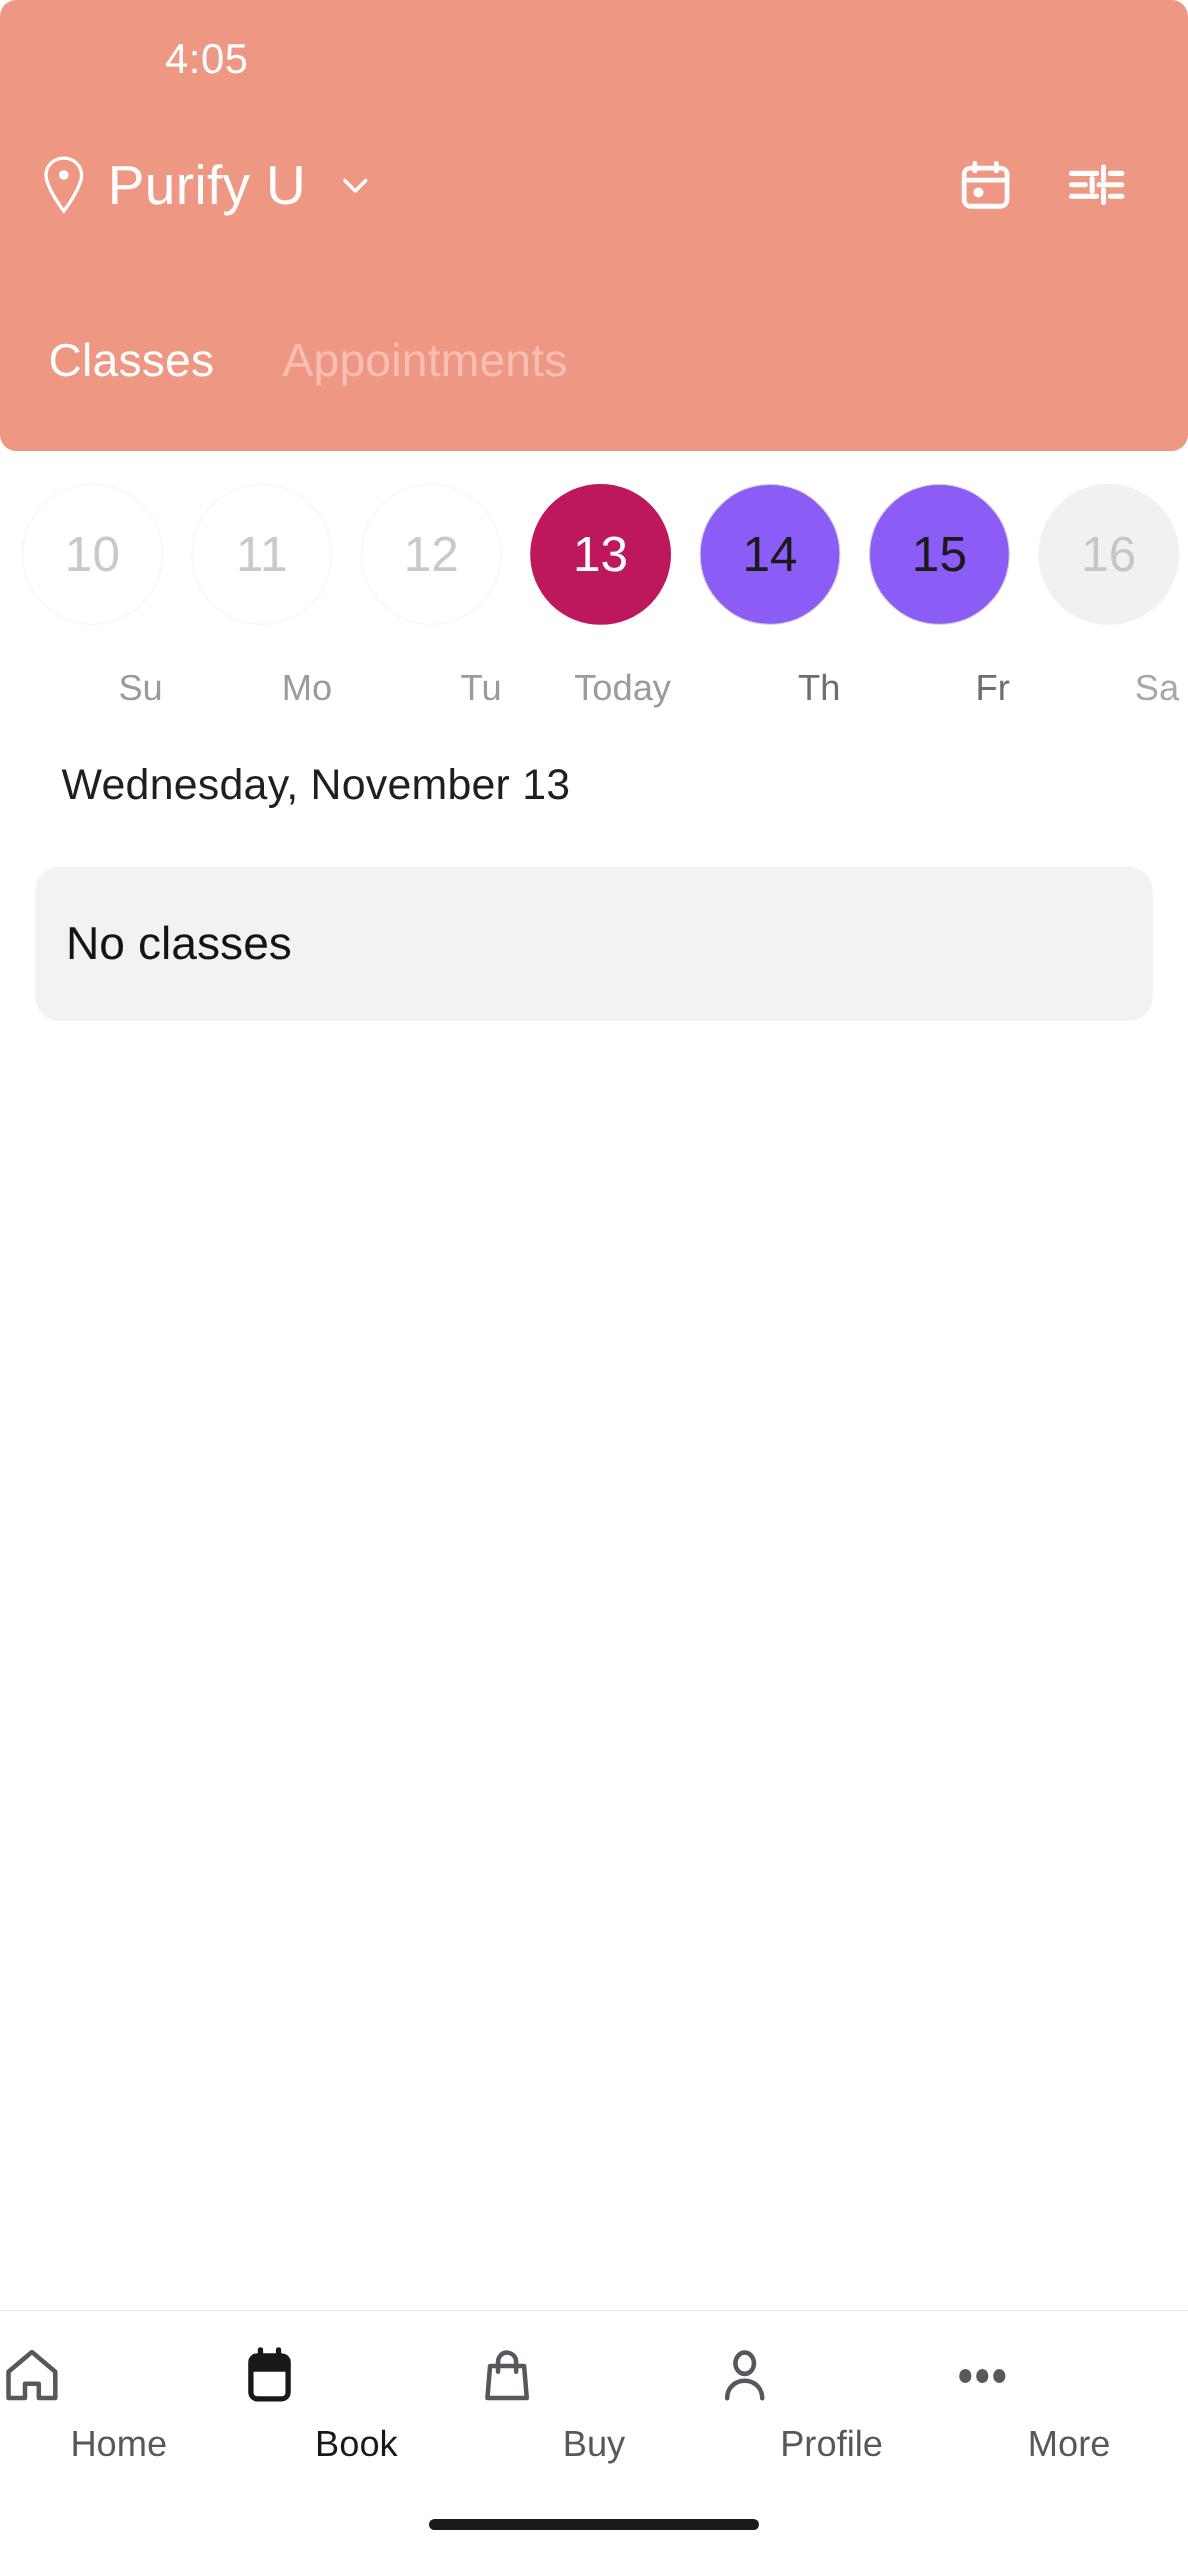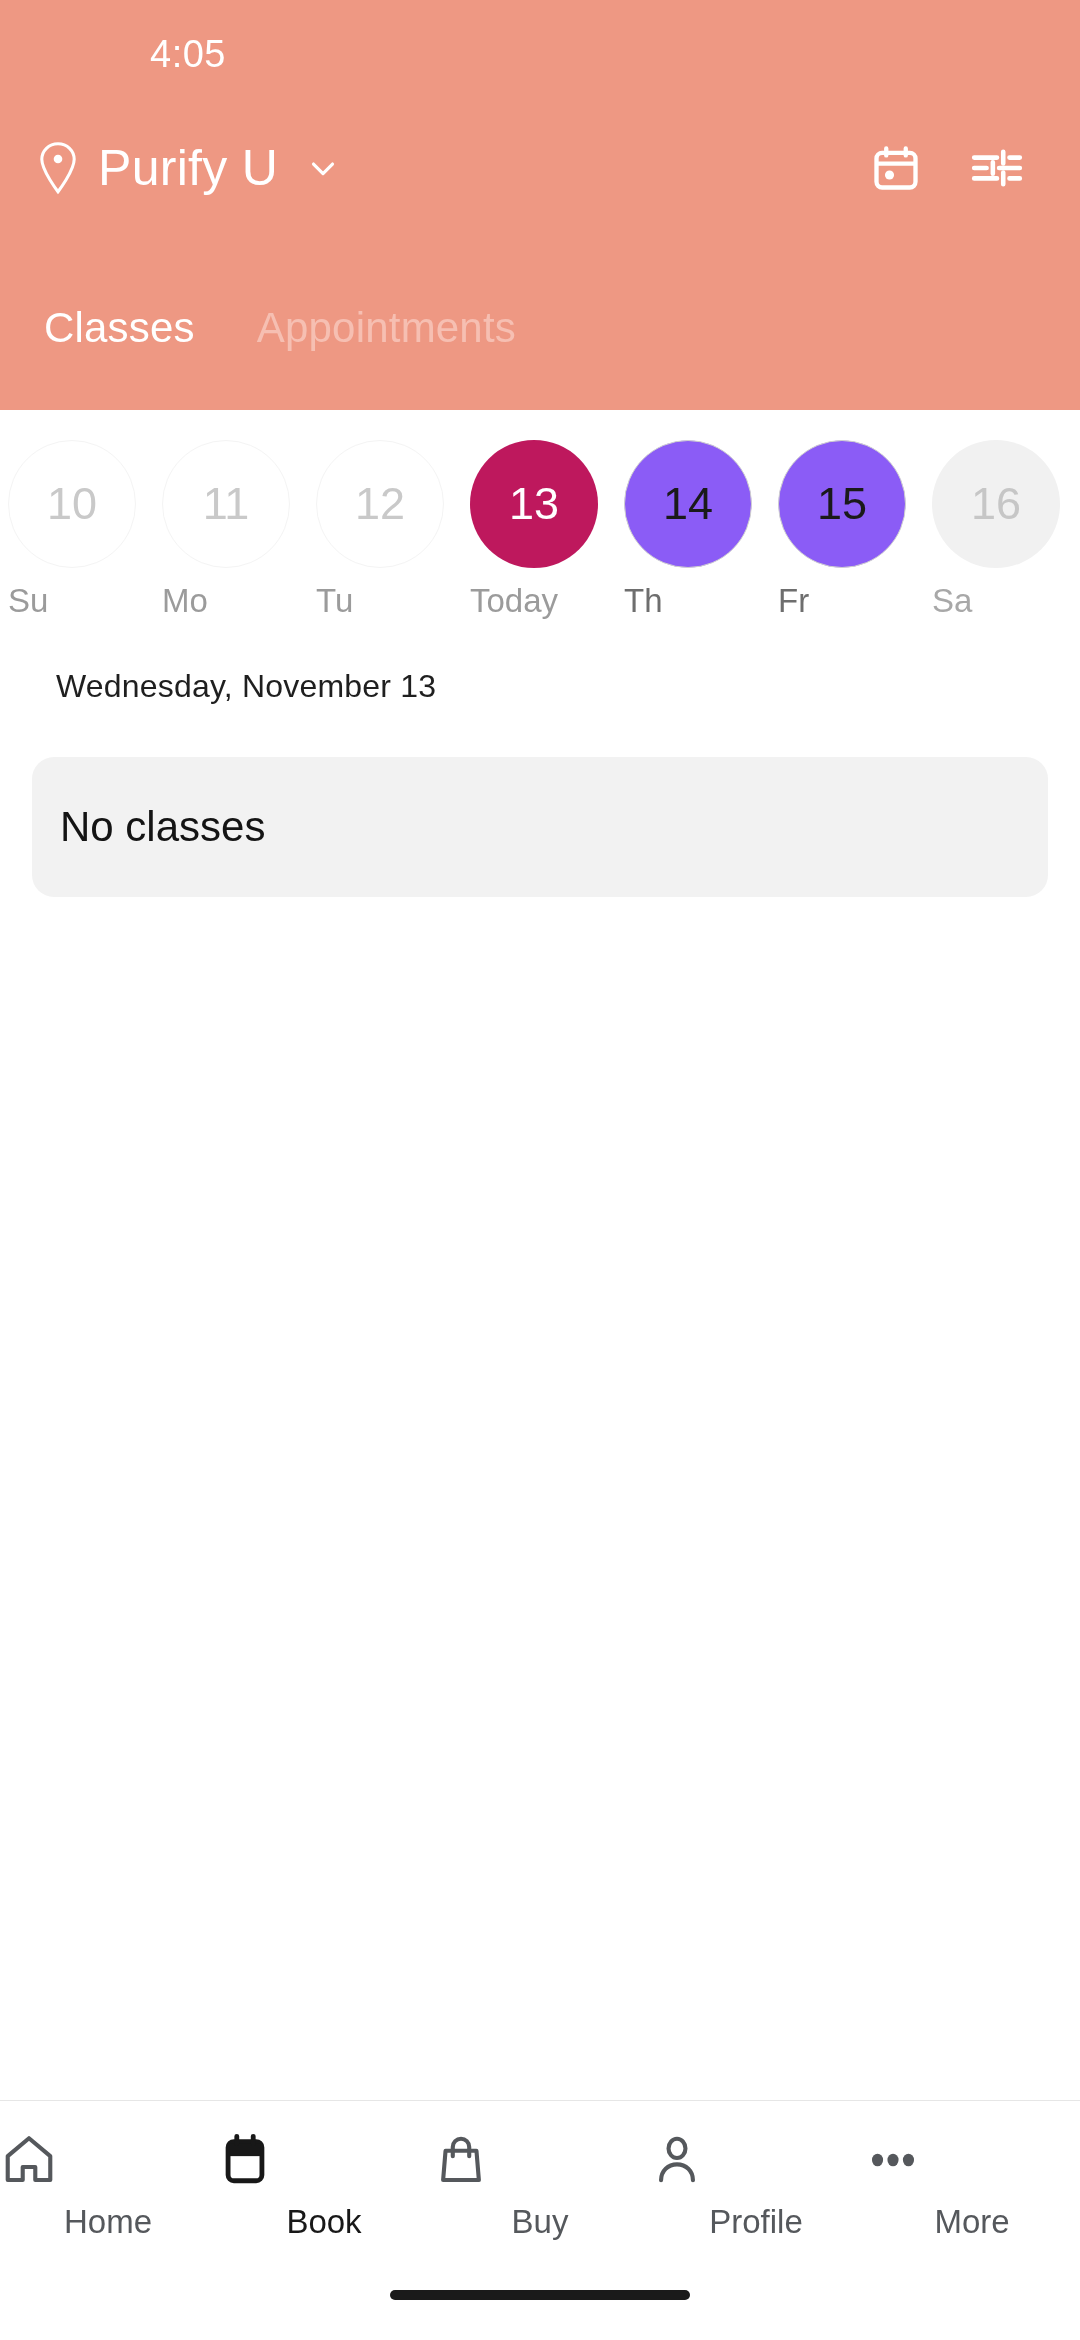--- a/index.html
+++ b/index.html
@@ -21,20 +21,21 @@
     flex-direction: column;
   }
 
   
   .header {
     background: #EE9883;
     width: 100%;
     height: 410px;
     flex: 0 0 410px;
     position: relative;
+    border-radius: 15px;
   }
 
   .status-bar {
     height: 108px;
     display: flex;
     align-items: center;
     padding-left: 150px;
   }
   .status-time {
     color: #ffffff;
@@ -98,26 +99,27 @@
   .date-strip {
     display: flex;
     padding: 30px 8px 0 8px;
     gap: 0;
     justify-content: space-between;
   }
   .date-cell {
     width: 140px;
     display: flex;
     flex-direction: column;
-    align-items: flex-start;
+    align-items: flex-end;
     background: none;
     border: none;
     font-family: inherit;
     cursor: pointer;
     padding: 0;
+    gap: 24px;
   }
   .date-circle {
     width: 128px;
     height: 128px;
     border-radius: 50%;
     display: flex;
     align-items: center;
     justify-content: center;
     font-size: 45px;
   }
@@ -145,21 +147,21 @@
     margin-top: 14px;
     font-size: 33px;
     color: #9B9B9B;
   }
   .date-label.future-label { color: #6E6E6E; }
   .date-label.disabled-label { color: #A8A8A8; }
 
   
   .day-heading {
     margin: 48px 0 0 56px;
-    font-size: 32px;
+    font-size: 39px;
     color: #1F1F1F;
     font-weight: 400;
     letter-spacing: 0.2px;
   }
 
   
   .empty-card {
     margin: 52px 32px 0 32px;
     background: #F2F2F2;
     border-radius: 22px;

